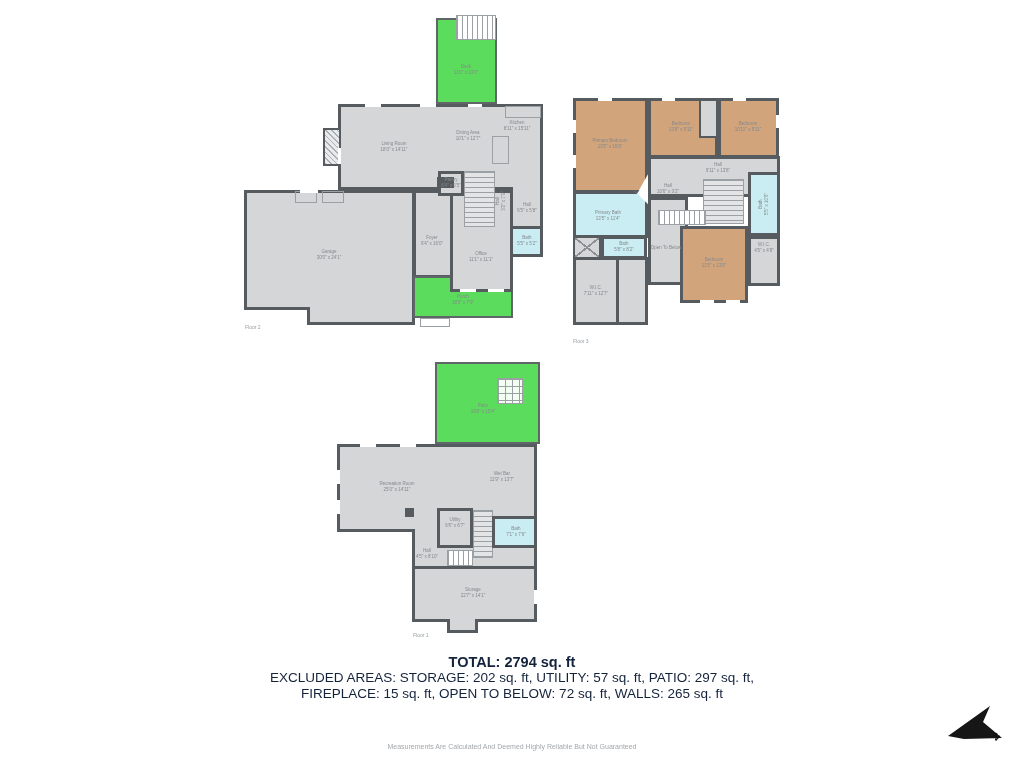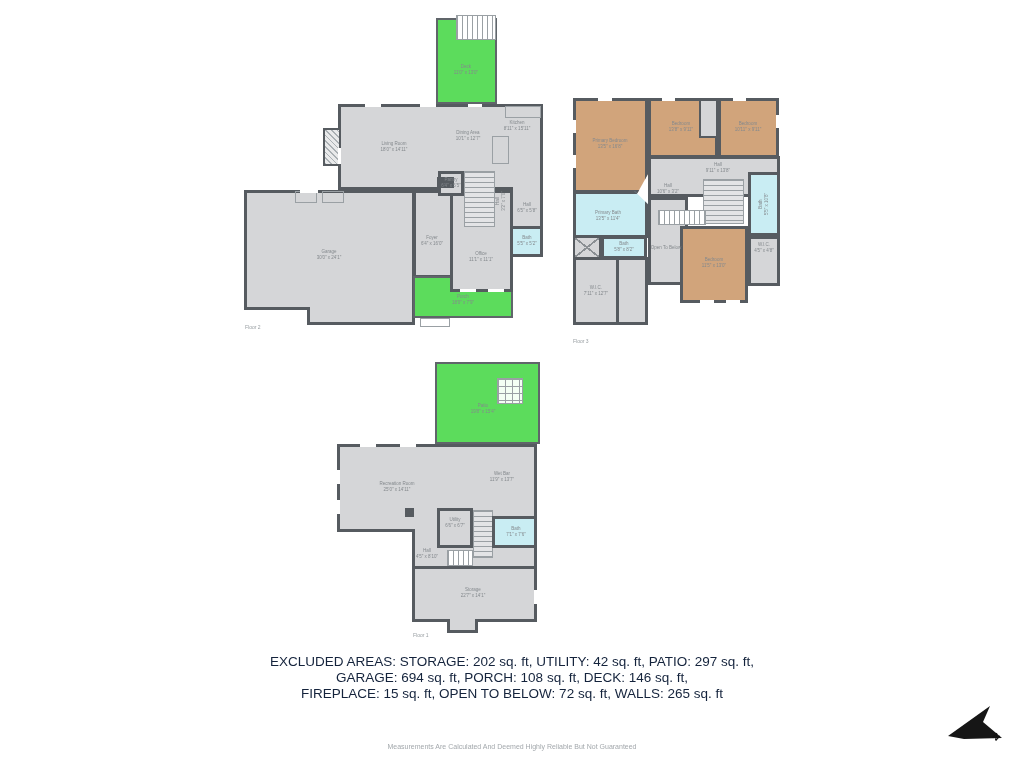--- a/index.html
+++ b/index.html
@@ -239,22 +239,22 @@
         <span>4'5" x 8'10"</span>
       </div>
     <div class="rlabel" style="left:473px;top:593px">
         <span>Storage</span>
         <span>22'7" x 14'1"</span>
       </div>
     <div class="flabel" style="left:413px;top:632px">Floor 1</div>
   </div>
 
   <div class="summary">
-    <div>EXCLUDED AREAS: STORAGE: 202 sq. ft, UTILITY: 42 sq. ft, PATIO: 297 sq. ft,</div>
-    <div>GARAGE: 694 sq. ft, PORCH: 108 sq. ft, DECK: 146 sq. ft,</div>
+    <div class="total">TOTAL: 2794 sq. ft</div>
+    <div>EXCLUDED AREAS: STORAGE: 202 sq. ft, UTILITY: 57 sq. ft, PATIO: 297 sq. ft,</div>
     <div>FIREPLACE: 15 sq. ft, OPEN TO BELOW: 72 sq. ft, WALLS: 265 sq. ft</div>
   </div>
   <div class="disclaimer">Measurements Are Calculated And Deemed Highly Reliable But Not Guaranteed</div>
 
   <div class="north">
     <svg width="70" height="52" viewBox="0 0 70 52">
       <polygon points="4,34 46,4 39,20 58,36 20,37" fill="#161616"></polygon>
     </svg>
     <span class="northN">N</span>
   </div>

